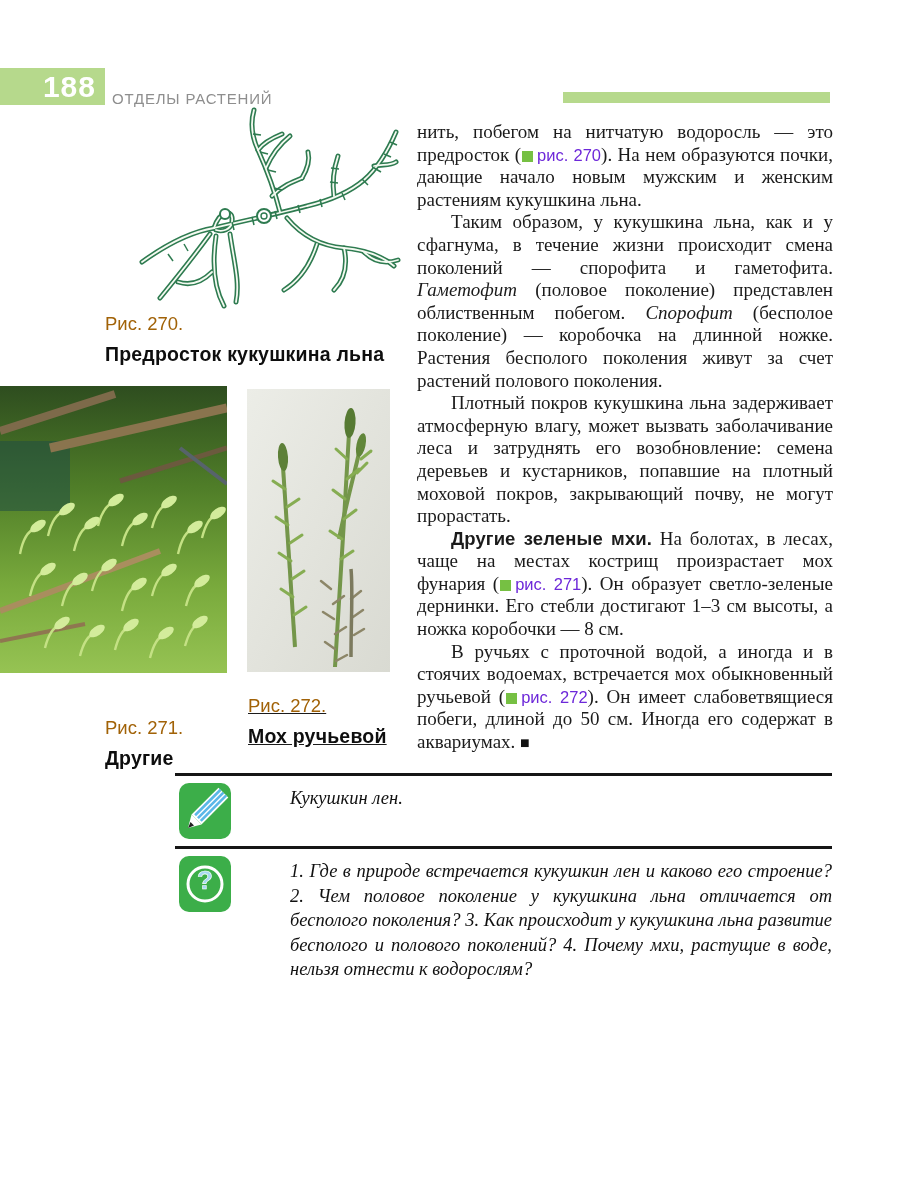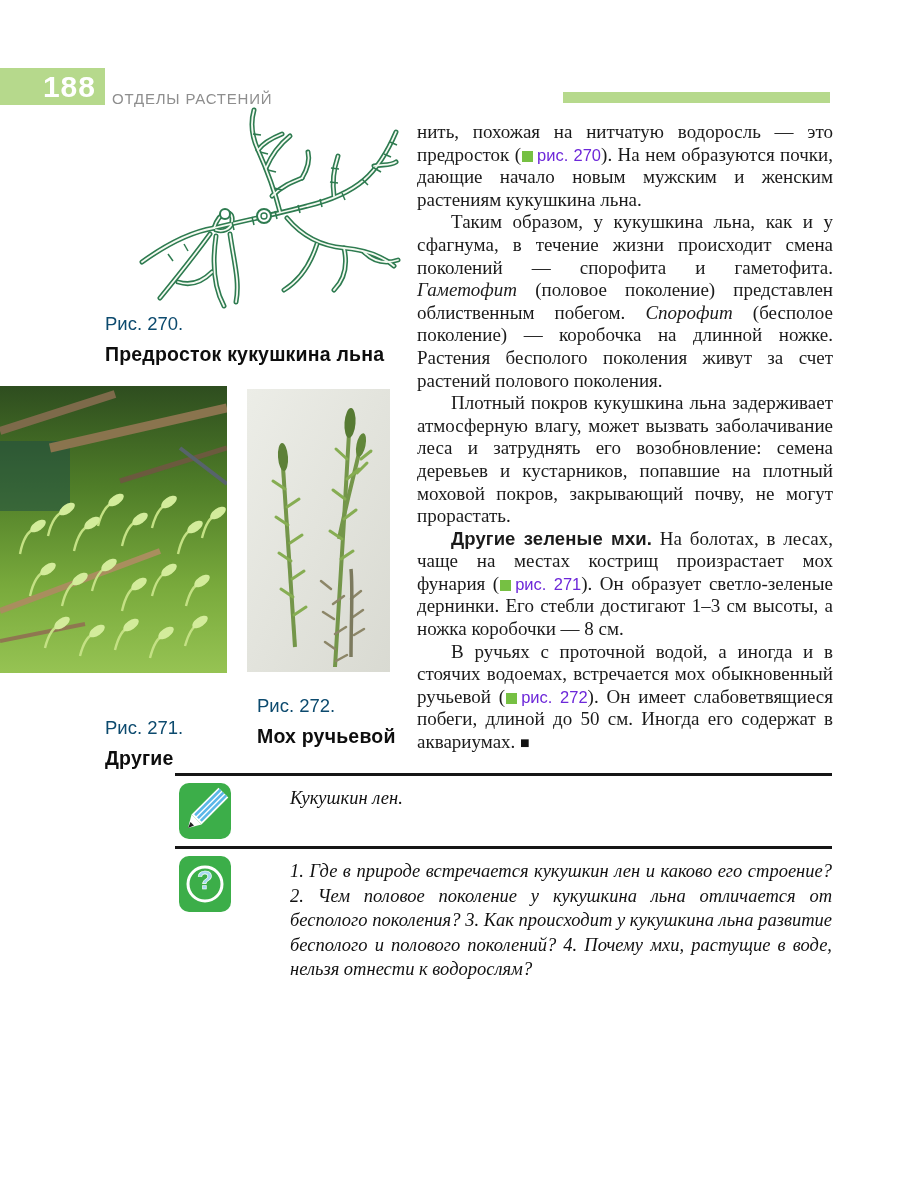--- a/index.html
+++ b/index.html
@@ -10,25 +10,25 @@
   .pagenum-block{position:absolute;left:0;top:68px;width:105px;height:37px;
                  background:#b6d98c;display:flex;align-items:center;justify-content:flex-end;}
   .pagenum-block span{color:#fff;font:700 30px/37px "Liberation Sans",sans-serif;padding-right:9px;letter-spacing:1px;}
   .section-label{position:absolute;left:112px;top:90px;
                  font:400 15px "Liberation Sans",sans-serif;color:#8e8e8e;letter-spacing:.8px;}
   .header-bar{position:absolute;left:563px;top:92px;width:267px;height:11px;background:#b6d98c;}
 
   
   .fig-drawing{position:absolute;left:112px;top:104px;width:302px;height:212px;}
   .fig-caption{position:absolute;font-family:"Liberation Sans",sans-serif;}
-  .fig-caption .lbl{display:block;font-size:18.5px;color:#0c4a6e;}
+  .fig-caption .lbl{display:block;font-size:18.5px;color:#a16207;}
   .fig-caption .cap{display:block;font-size:19.5px;color:#0e0e0e;font-weight:700;margin-top:8px;letter-spacing:.2px;}
   .cap270{left:105px;top:313px;}
   .cap271{left:105px;top:717px;}
-  .cap272{left:257px;top:695px;}
+  .cap272{left:248px;top:695px;text-decoration:underline;}
 
   
   .photo1{position:absolute;left:0;top:386px;width:227px;height:287px;}
   .photo2{position:absolute;left:247px;top:389px;width:143px;height:283px;}
   .photo1 svg,.photo2 svg,.fig-drawing svg{display:block;width:100%;height:100%;}
 
   
   .article{position:absolute;left:417px;top:121px;width:416px;
            font-size:19px;line-height:22.6px;text-align:justify;}
   .article p{margin:0;}
@@ -232,21 +232,21 @@
   <div class="fig-caption cap271">
     <span class="lbl">Рис. 271.</span>
     <span class="cap">Другие</span>
   </div>
   <div class="fig-caption cap272">
     <span class="lbl">Рис. 272.</span>
     <span class="cap">Мох ручьевой</span>
   </div>
 
   <div class="article">
-      <p class="par"><span>нить, похожая на нитчатую водоросль — это предросток (</span><span class="figref"><span class="sq"></span>рис. 270</span><span>). На нем образуются почки, дающие начало новым мужским и женским растениям кукушкина льна.</span></p>
+      <p class="par"><span>нить, побегом на нитчатую водоросль — это предросток (</span><span class="figref"><span class="sq"></span>рис. 270</span><span>). На нем образуются почки, дающие начало новым мужским и женским растениям кукушкина льна.</span></p>
       <p class="par indent"><span>Таким образом, у кукушкина льна, как и у сфагнума, в течение жизни происходит смена поколений — спорофита и гаметофита. </span><span class="seg-italic">Гаметофит</span><span> (половое поколение) представлен облиственным побегом. </span><span class="seg-italic">Спорофит</span><span> (бесполое поколение) — коробочка на длинной ножке. Растения бесполого поколения живут за счет растений полового поколения.</span></p>
       <p class="par indent"><span>Плотный покров кукушкина льна задерживает атмосферную влагу, может вызвать заболачивание леса и затруднять его возобновление: семена деревьев и кустарников, попавшие на плотный моховой покров, закрывающий почву, не могут прорастать.</span></p>
       <p class="par indent"><span class="seg-lead">Другие зеленые мхи.</span><span> На болотах, в лесах, чаще на местах кострищ произрастает мох фунария (</span><span class="figref"><span class="sq"></span>рис. 271</span><span>). Он образует светло-зеленые дернинки. Его стебли достигают 1–3 см высоты, а ножка коробочки — 8 см.</span></p>
       <p class="par indent"><span>В ручьях с проточной водой, а иногда и в стоячих водоемах, встречается мох обыкновенный ручьевой (</span><span class="figref"><span class="sq"></span>рис. 272</span><span>). Он имеет слабоветвящиеся побеги, длиной до 50 см. Иногда его содержат в аквариумах. </span><span class="endmark">■</span></p>
     </div>
 
   <div class="box box1">
     <div class="box-icon">
       <svg viewBox="0 0 52 56">
         <rect x="0" y="0" width="52" height="56" rx="10" fill="#3cae49"></rect>

